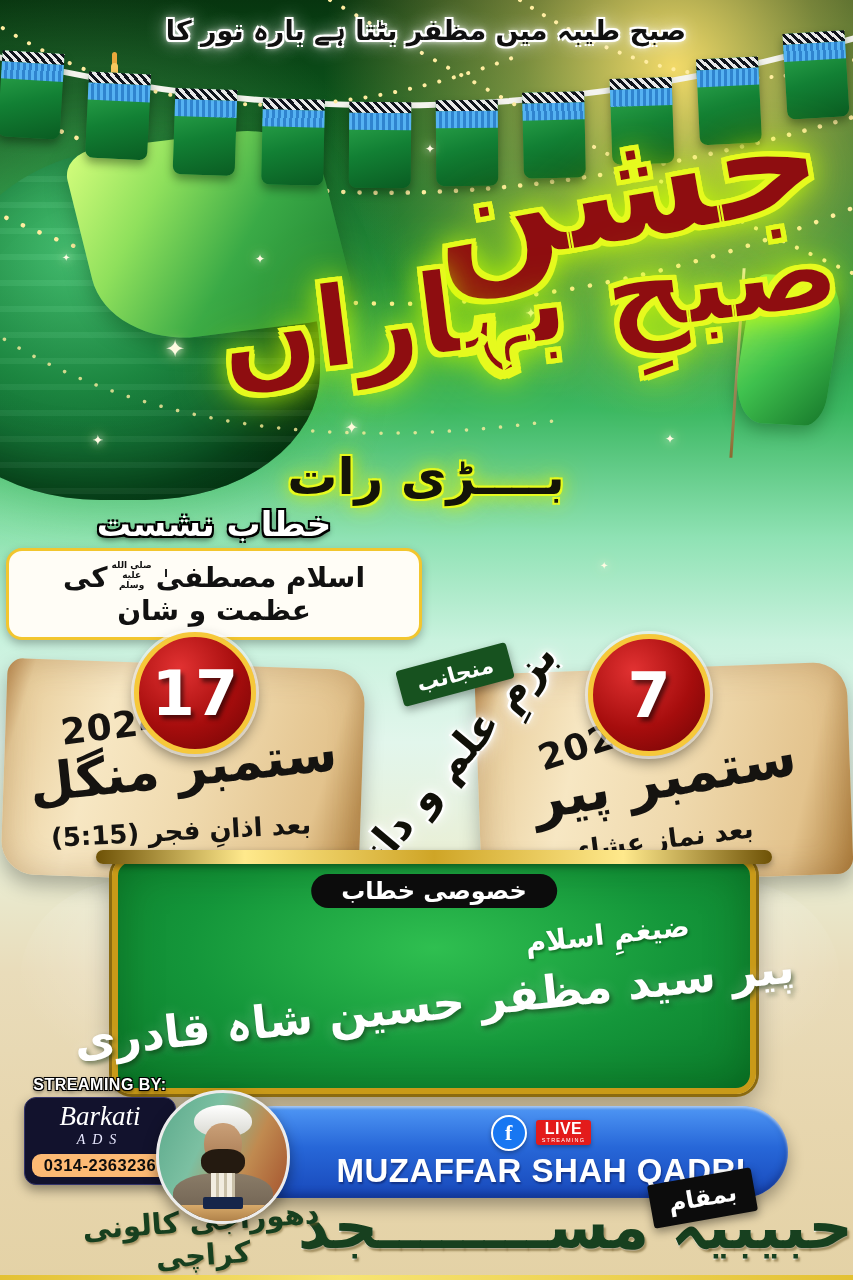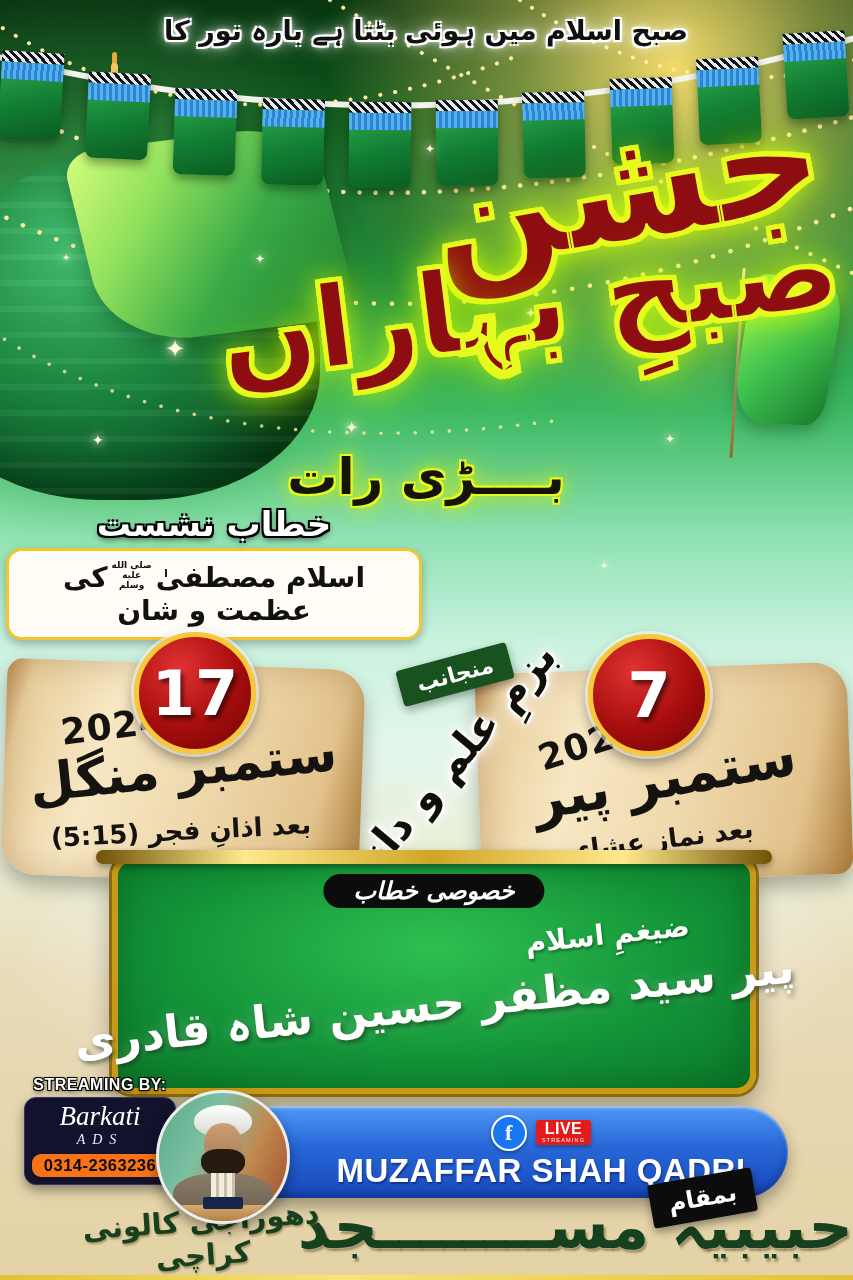--- a/index.html
+++ b/index.html
@@ -85,35 +85,35 @@
     transform:rotate(-50deg);direction:rtl;white-space:nowrap;font-size:42px;font-weight:700;color:#101008;
     text-shadow:0 0 6px #fff,0 0 12px #fff,2px 2px 0 #fff,-2px -2px 0 #fff,0 0 22px rgba(255,255,255,.95);}
 
   
   .panel{left:112px;top:856px;width:632px;height:226px;z-index:8;border-radius:20px;border:6px solid #c99a18;
     background:radial-gradient(ellipse at 50% 38%,#2fbf50 0%,#14963a 55%,#0b7a2a 100%);
     box-shadow:0 0 0 3px #8a6a10,0 12px 26px rgba(0,0,0,.32),inset 0 0 44px rgba(0,60,10,.35);}
   .panel::before{content:"";position:absolute;left:-22px;right:-22px;top:-12px;height:14px;border-radius:8px;
     background:linear-gradient(90deg,#6e5206 0%,#ffe98c 22%,#cfa526 50%,#ffe98c 78%,#6e5206 100%);box-shadow:0 3px 6px rgba(0,0,0,.35);}
   .sp-badge{position:absolute;left:50%;top:12px;transform:translateX(-50%);background:#0c0c0c;color:#fff;direction:rtl;
-    font-size:24px;font-weight:700;padding:3px 30px;border-radius:20px;white-space:nowrap;font-style:italic;}
+    font-size:24px;font-weight:700;padding:3px 30px;border-radius:20px;white-space:nowrap;}
   .sp-honor{position:absolute;right:60px;top:56px;color:#fff;direction:rtl;font-size:28px;font-weight:700;transform:rotate(-6deg);
     text-shadow:1px 2px 3px rgba(0,40,0,.5);}
   .sp-name{position:absolute;left:0;right:0;top:64px;bottom:6px;display:flex;align-items:center;justify-content:center;
     color:#fff;direction:rtl;white-space:nowrap;font-size:45px;font-weight:700;transform:rotate(-6deg);
     text-shadow:2px 3px 5px rgba(0,35,0,.55),0 0 14px rgba(255,255,255,.25);}
 
   
   .designer{left:24px;top:1076px;width:152px;z-index:9;text-align:center;font-family:"Liberation Sans",sans-serif;}
   .designer .lbl{font-size:16px;font-weight:700;color:#fff;letter-spacing:.5px;
     text-shadow:1px 1px 0 #000,-1px -1px 0 #000,1px -1px 0 #000,-1px 1px 0 #000,0 2px 4px rgba(0,0,0,.8);}
   .designer .bx{margin-top:3px;background:#12122d;border:1px solid #34346a;border-radius:12px;padding:5px 7px 7px;box-shadow:0 5px 12px rgba(0,0,0,.4);}
   .designer .brand{font-family:"Liberation Serif",serif;font-style:italic;font-size:27px;color:#fff;line-height:1;}
   .designer .brand2{font-family:"Liberation Serif",serif;font-style:italic;font-size:14px;color:#e8e8ff;letter-spacing:7px;margin-top:2px;}
-  .designer .phone{margin-top:6px;background:#f97316;border-radius:9px;font-size:16.5px;font-weight:700;color:#0c0c0c;padding:2px 0;letter-spacing:.5px;}
+  .designer .phone{margin-top:6px;background:#fdba74;border-radius:9px;font-size:16.5px;font-weight:700;color:#0c0c0c;padding:2px 0;letter-spacing:.5px;}
 
   
   .livebar{left:228px;top:1106px;width:560px;height:92px;z-index:9;border-radius:46px;
     background:linear-gradient(180deg,#4f97f5 0%,#2767d8 45%,#1848ba 100%);
     box-shadow:0 8px 16px rgba(0,0,0,.32),inset 0 2px 3px rgba(255,255,255,.55),inset 0 -4px 8px rgba(0,0,40,.3);
     display:flex;flex-direction:column;align-items:center;justify-content:center;padding-left:66px;box-sizing:border-box;
     font-family:"Liberation Sans",sans-serif;color:#fff;}
   .lrow{display:flex;align-items:center;gap:9px;}
   .fbc{width:32px;height:32px;border-radius:50%;background:#1877F2;border:2px solid #fff;display:flex;align-items:center;justify-content:center;
     font-family:"Liberation Serif",serif;font-weight:700;font-size:22px;color:#fff;box-shadow:0 2px 4px rgba(0,0,0,.3);}
@@ -189,21 +189,21 @@
       <div class="spark" style="left: 665px; top: 432px; font-size: 12px;">✦</div>
       <div class="spark" style="left: 125px; top: 562px; font-size: 12px;">✦</div>
       <div class="spark" style="left: 772px; top: 182px; font-size: 16px;">✦</div>
       <div class="spark" style="left: 62px; top: 252px; font-size: 10px;">✦</div>
       <div class="spark" style="left: 425px; top: 142px; font-size: 12px;">✦</div>
       <div class="spark" style="left: 205px; top: 520px; font-size: 12px;">✦</div>
       <div class="spark" style="left: 600px; top: 560px; font-size: 10px;">✦</div>
     </div>
 
   <div class="abs couplet">
-    <div>صبح اسلام میں ہوئی بٹتا ہے بارہ نور کا</div>
+    <div>صبح طیبہ میں مظفر بٹتا ہے بارہ نور کا</div>
   </div>
 
   <div class="abs title-red title-w1">جشن</div>
   <div class="abs title-red title-w2">صبحِ بہاراں</div>
   <div class="abs subtitle">بــــڑی رات</div>
 
   <div class="abs session session-l">
     <div class="hd">خطاب نشست</div>
     <div class="bx">
       <span>اسلام مصطفیٰ</span><span class="pbuh">صلى الله عليه وسلم</span><span>کی عظمت و شان</span>

